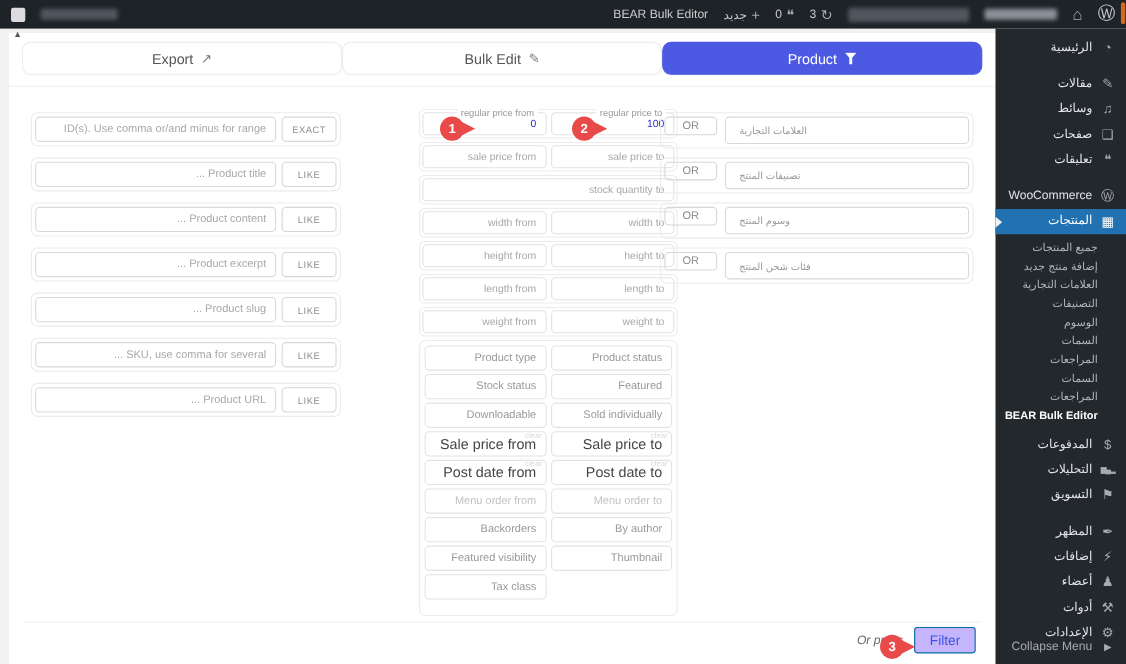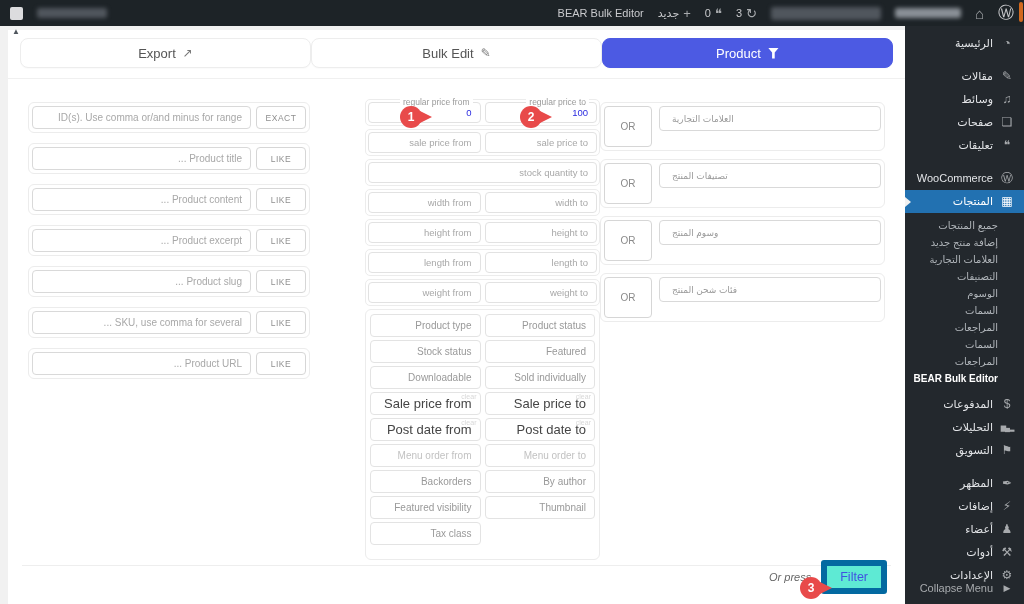--- a/index.html
+++ b/index.html
@@ -56,21 +56,21 @@
           margin-bottom:10px; }
   .trow input { flex:1; height:23px; border:1px solid #d9d9d9; border-radius:4px; outline:none;
           font-size:10px; color:#444; text-align:right; padding:0 8px; min-width:0;
           font-family:inherit; }
   .trow input::placeholder { color:#a8a8a8; }
   .mode { flex:0 0 50px; border:1px solid #d6d6d6; border-radius:4px; display:flex;
           align-items:center; justify-content:center; font-size:8.5px; letter-spacing:.5px;
           color:#8f8f8f; cursor:pointer; }
 
   
-  .midcol { position:absolute; left:310px; top:19px; width:282px;padding-left:47px; }
+  .midcol { position:absolute; left:326px; top:19px; width:282px;padding-left:47px; }
   .rrow { display:flex; gap:4px; border:1px solid #ececec; border-radius:5px; padding:2px;
           margin-bottom:3px; }
   .cell { position:relative; flex:1; min-width:0; }
   .cell input { width:100%; height:21px; border:1px solid #e2e2e2; border-radius:4px; outline:none;
           font-size:9.5px; text-align:right; padding:0 8px; color:#2b2be0; font-family:inherit; }
   .cell input::placeholder { color:#a8a8a8; }
   .flabel { position:absolute; top:-5px; right:8px; background:#fff; padding:0 3px;
             font-size:8.5px; color:#9a9a9a; z-index:2; }
 
   .selblock { border:1px solid #ececec; border-radius:6px; padding:4px; margin-top:3px; }
@@ -81,32 +81,32 @@
           font-size:10px; color:#999; cursor:pointer; min-width:0; }
   .sbox.date { font-size:13px; color:#454545; }
   .sbox.muted { color:#c2c2c2; }
   .sbox.half { flex:0 0 calc(50% - 2px); }
   .clear { position:absolute; top:0; right:3px; font-size:7px; color:#d8d8d8; cursor:pointer; }
 
   
   .rightcol { position:absolute; left:592px; top:22px; width:285px; }
   .orrow { display:flex; gap:7px; border:1px solid #ececec; border-radius:6px; padding:3px;
            margin-bottom:8px; }
-  .orbadge { flex:0 0 48px; height:41px; border:1px solid #d6d6d6; border-radius:4px;
+  .orbadge { flex:0 0 48px; height:17px; border:1px solid #d6d6d6; border-radius:4px;
              display:flex; align-items:center; justify-content:center; font-size:10px;
              color:#8a8a8a; cursor:pointer; }
   .orrow input { flex:1; height:25px; border:1px solid #d9d9d9; border-radius:4px; outline:none;
              font-size:9px; padding:0 12px; color:#444; min-width:0; font-family:inherit; }
   .orrow input::placeholder { color:#999; }
 
   
   .footline { position:absolute; left:14px; right:14px; bottom:38px; border-top:1px solid #eee; }
   .footer { position:absolute; right:18px; bottom:10px; display:flex; align-items:center; gap:10px; }
   .orpress { font-style:italic; font-size:11px; color:#666; }
-  .filterbtn { border:6px solid #0369a1; border-radius:3px; background:#5eead4; color:#4053e0;
+  .filterbtn { border:1px solid #0369a1; border-radius:3px; background:#c4b5fd; color:#4053e0;
                font-size:12.5px; padding:4px 13px; cursor:pointer; font-family:inherit; }
 
   
   .callout { position:absolute; width:22px; height:22px; background:#e84a4a; border-radius:50%;
              color:#fff; font-size:12px; font-weight:bold; display:flex; align-items:center;
              justify-content:center; z-index:30; }
   .callout::after { content:""; position:absolute; right:-10px; top:5px;
              border-top:6px solid transparent; border-bottom:6px solid transparent;
              border-left:12px solid #e84a4a; }
 </style>

